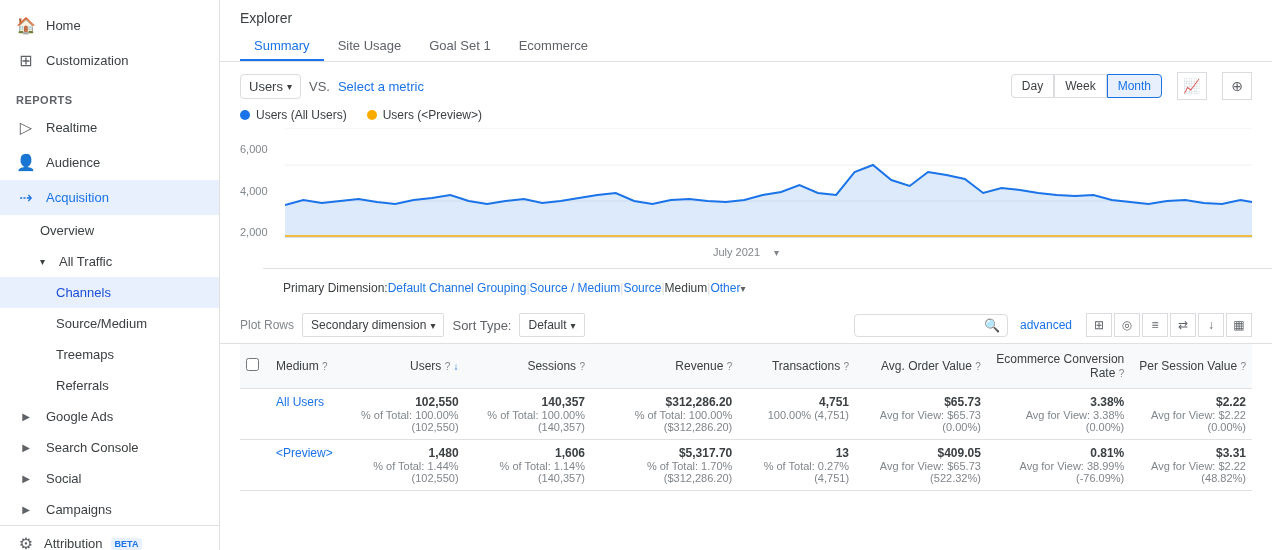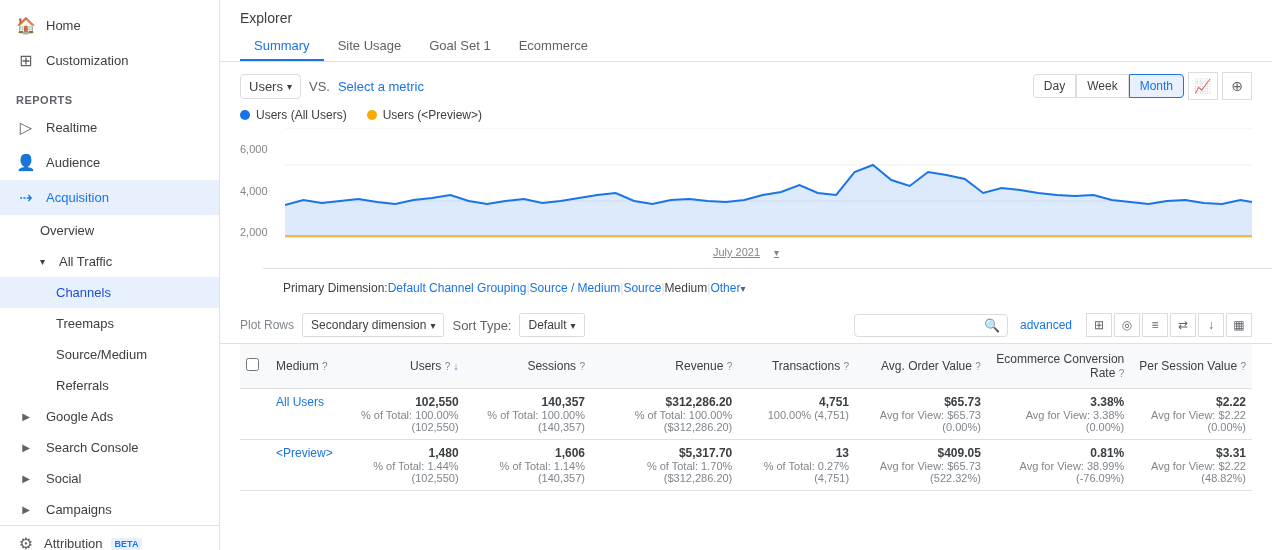--- a/index.html
+++ b/index.html
@@ -99,21 +99,21 @@
       gap: 4px;
       border: 1px solid #dadce0;
       border-radius: 4px;
       padding: 4px 8px;
       font-size: 13px;
       cursor: pointer;
       background: #fff;
     }
     .vs-label { color: #5f6368; font-size: 13px; }
     .select-metric { color: #1a73e8; font-size: 13px; cursor: pointer; }
-    .chart-controls-right { display: flex; align-items: center; gap: 4px; }
+    .chart-controls-right { display: flex; align-items: center; gap: 15px; }
     .time-btn {
       padding: 4px 10px;
       border: 1px solid #dadce0;
       background: #fff;
       font-size: 12px;
       cursor: pointer;
       color: #3c4043;
     }
     .time-btn.active { background: #e8f0fe; color: #1a73e8; border-color: #1a73e8; }
     .time-btn:first-child { border-radius: 4px 0 0 4px; }
@@ -167,21 +167,20 @@
     .x-label {
       position: absolute;
       bottom: 0;
       left: 50%;
       transform: translateX(-50%);
       font-size: 11px;
       color: #80868b;
       display: flex;
       align-items: center;
       gap: 14px;
-      text-decoration: underline;
     }
 
     
     .primary-dim {
       display: flex;
       align-items: center;
       gap: 0;
       padding: 12px 20px;
       font-size: 12px;
       color: #5f6368;
@@ -336,24 +335,24 @@
     <span>Overview</span>
   </div>
   <div class="sidebar-item sidebar-sub" style="padding-left:40px; font-weight:500;">
     <span style="margin-right:4px; font-size:10px;">▾</span>
     <span>All Traffic</span>
   </div>
   <div class="sidebar-item sidebar-sub active" style="padding-left:56px; color:#1d4ed8; background:#e8f0fe;">
     <span>Channels</span>
   </div>
   <div class="sidebar-item sidebar-sub" style="padding-left:56px;">
+    <span>Source/Medium</span>
+  </div>
+  <div class="sidebar-item sidebar-sub" style="padding-left:56px;">
     <span>Treemaps</span>
-  </div>
-  <div class="sidebar-item sidebar-sub" style="padding-left:56px;">
-    <span>Source/Medium</span>
   </div>
   <div class="sidebar-item sidebar-sub" style="padding-left:56px;">
     <span>Referrals</span>
   </div>
 
   <div class="sidebar-item">
     <span class="icon" style="font-size:10px;">▶</span>
     <span>Google Ads</span>
   </div>
   <div class="sidebar-item">

